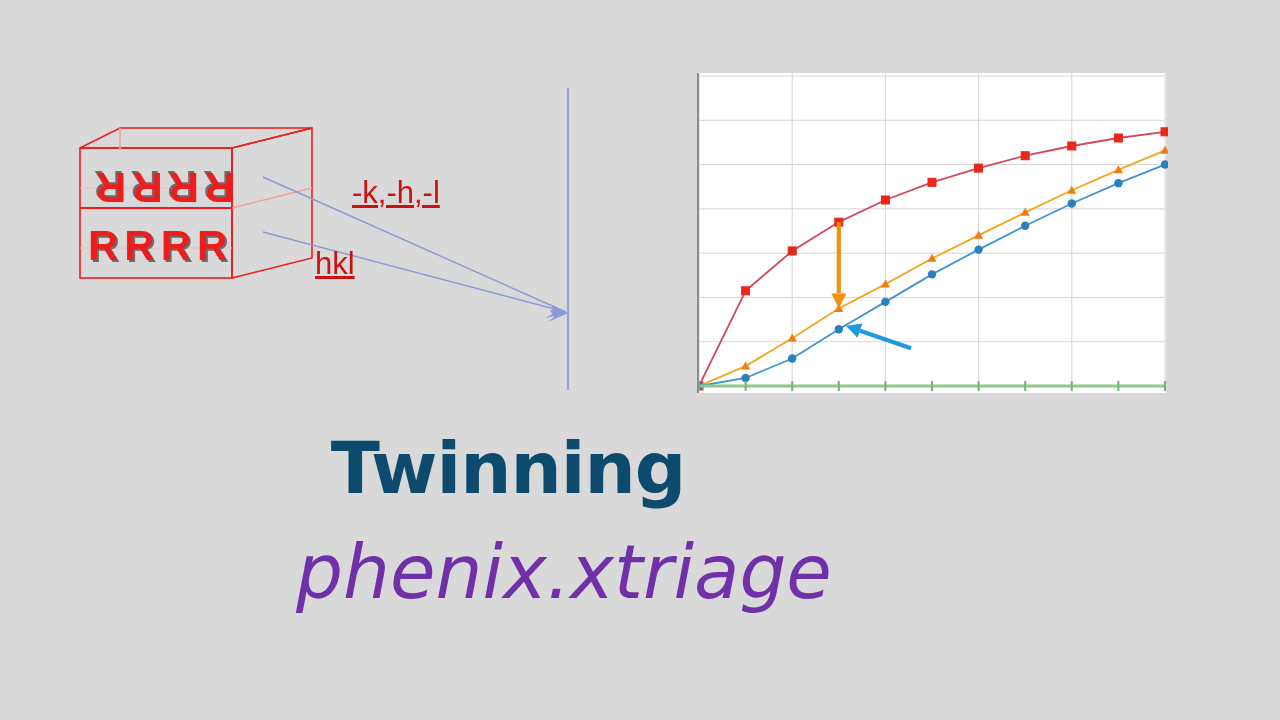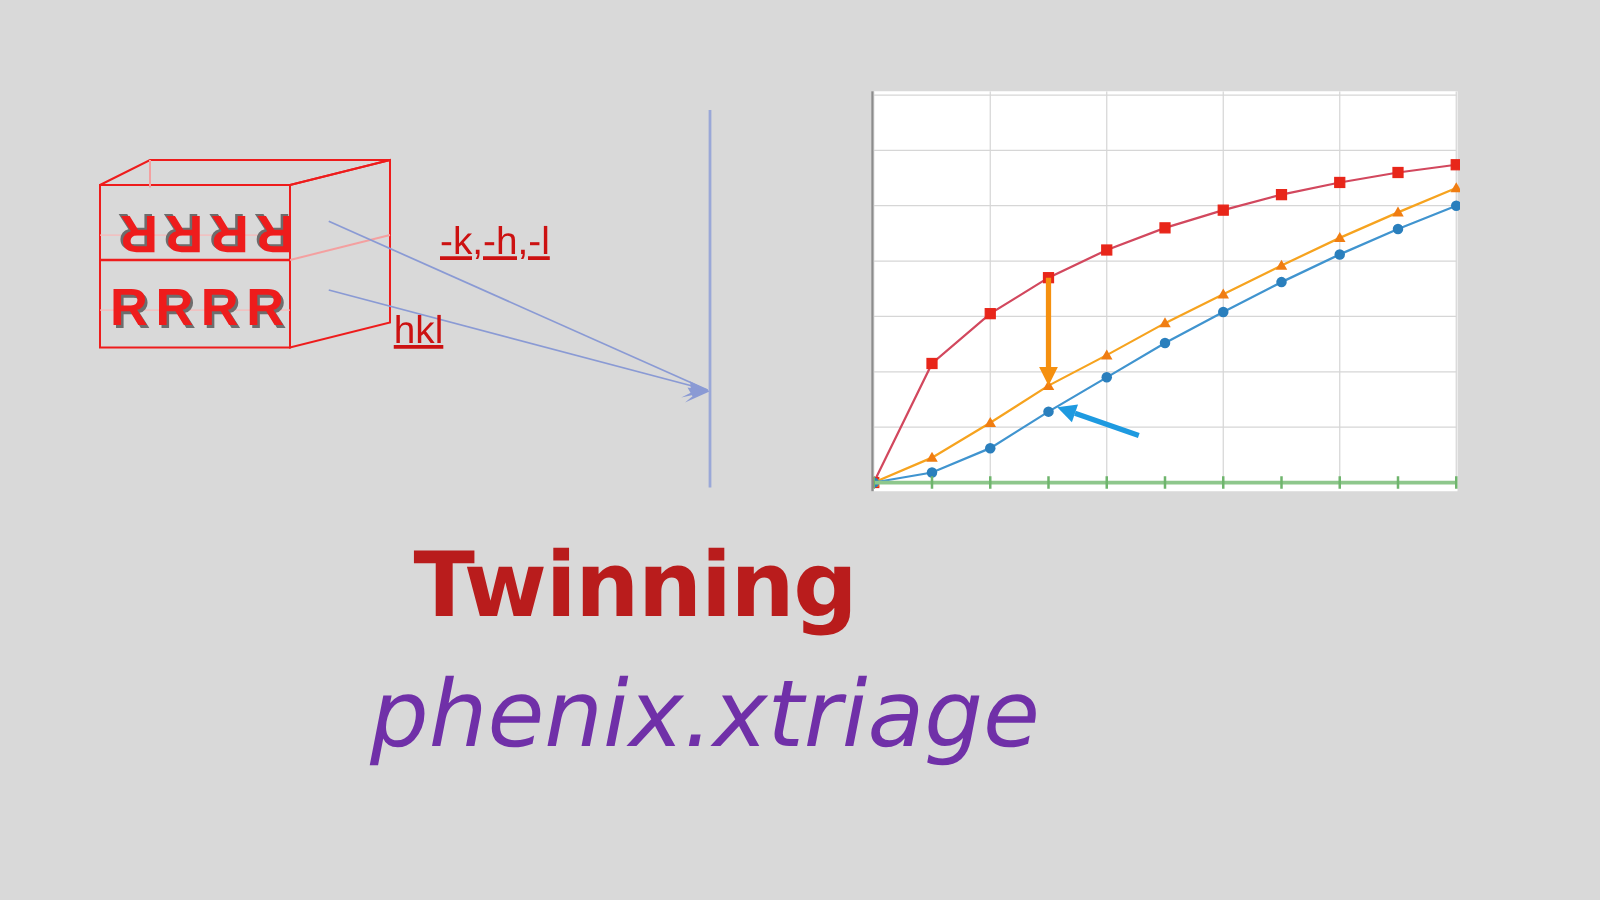--- a/index.html
+++ b/index.html
@@ -55,21 +55,21 @@
     border-left:2px solid #8c8c8c;
     box-sizing:border-box;
   }
   #plot-svg{position:absolute;left:0;top:0;}
 
   
   #title-main{
     position:absolute;
     left:0; top:432px; width:1016px;
     text-align:center;
-    color:#b91c1c;
+    color:#0c4a6e;
     font-size:72px;
     font-weight:bold;
     font-family:"DejaVu Sans", sans-serif;
     line-height:1;
     letter-spacing:-1px;
   }
   #title-sub{
     position:absolute;
     left:0; top:535px; width:1128px;
     text-align:center;

